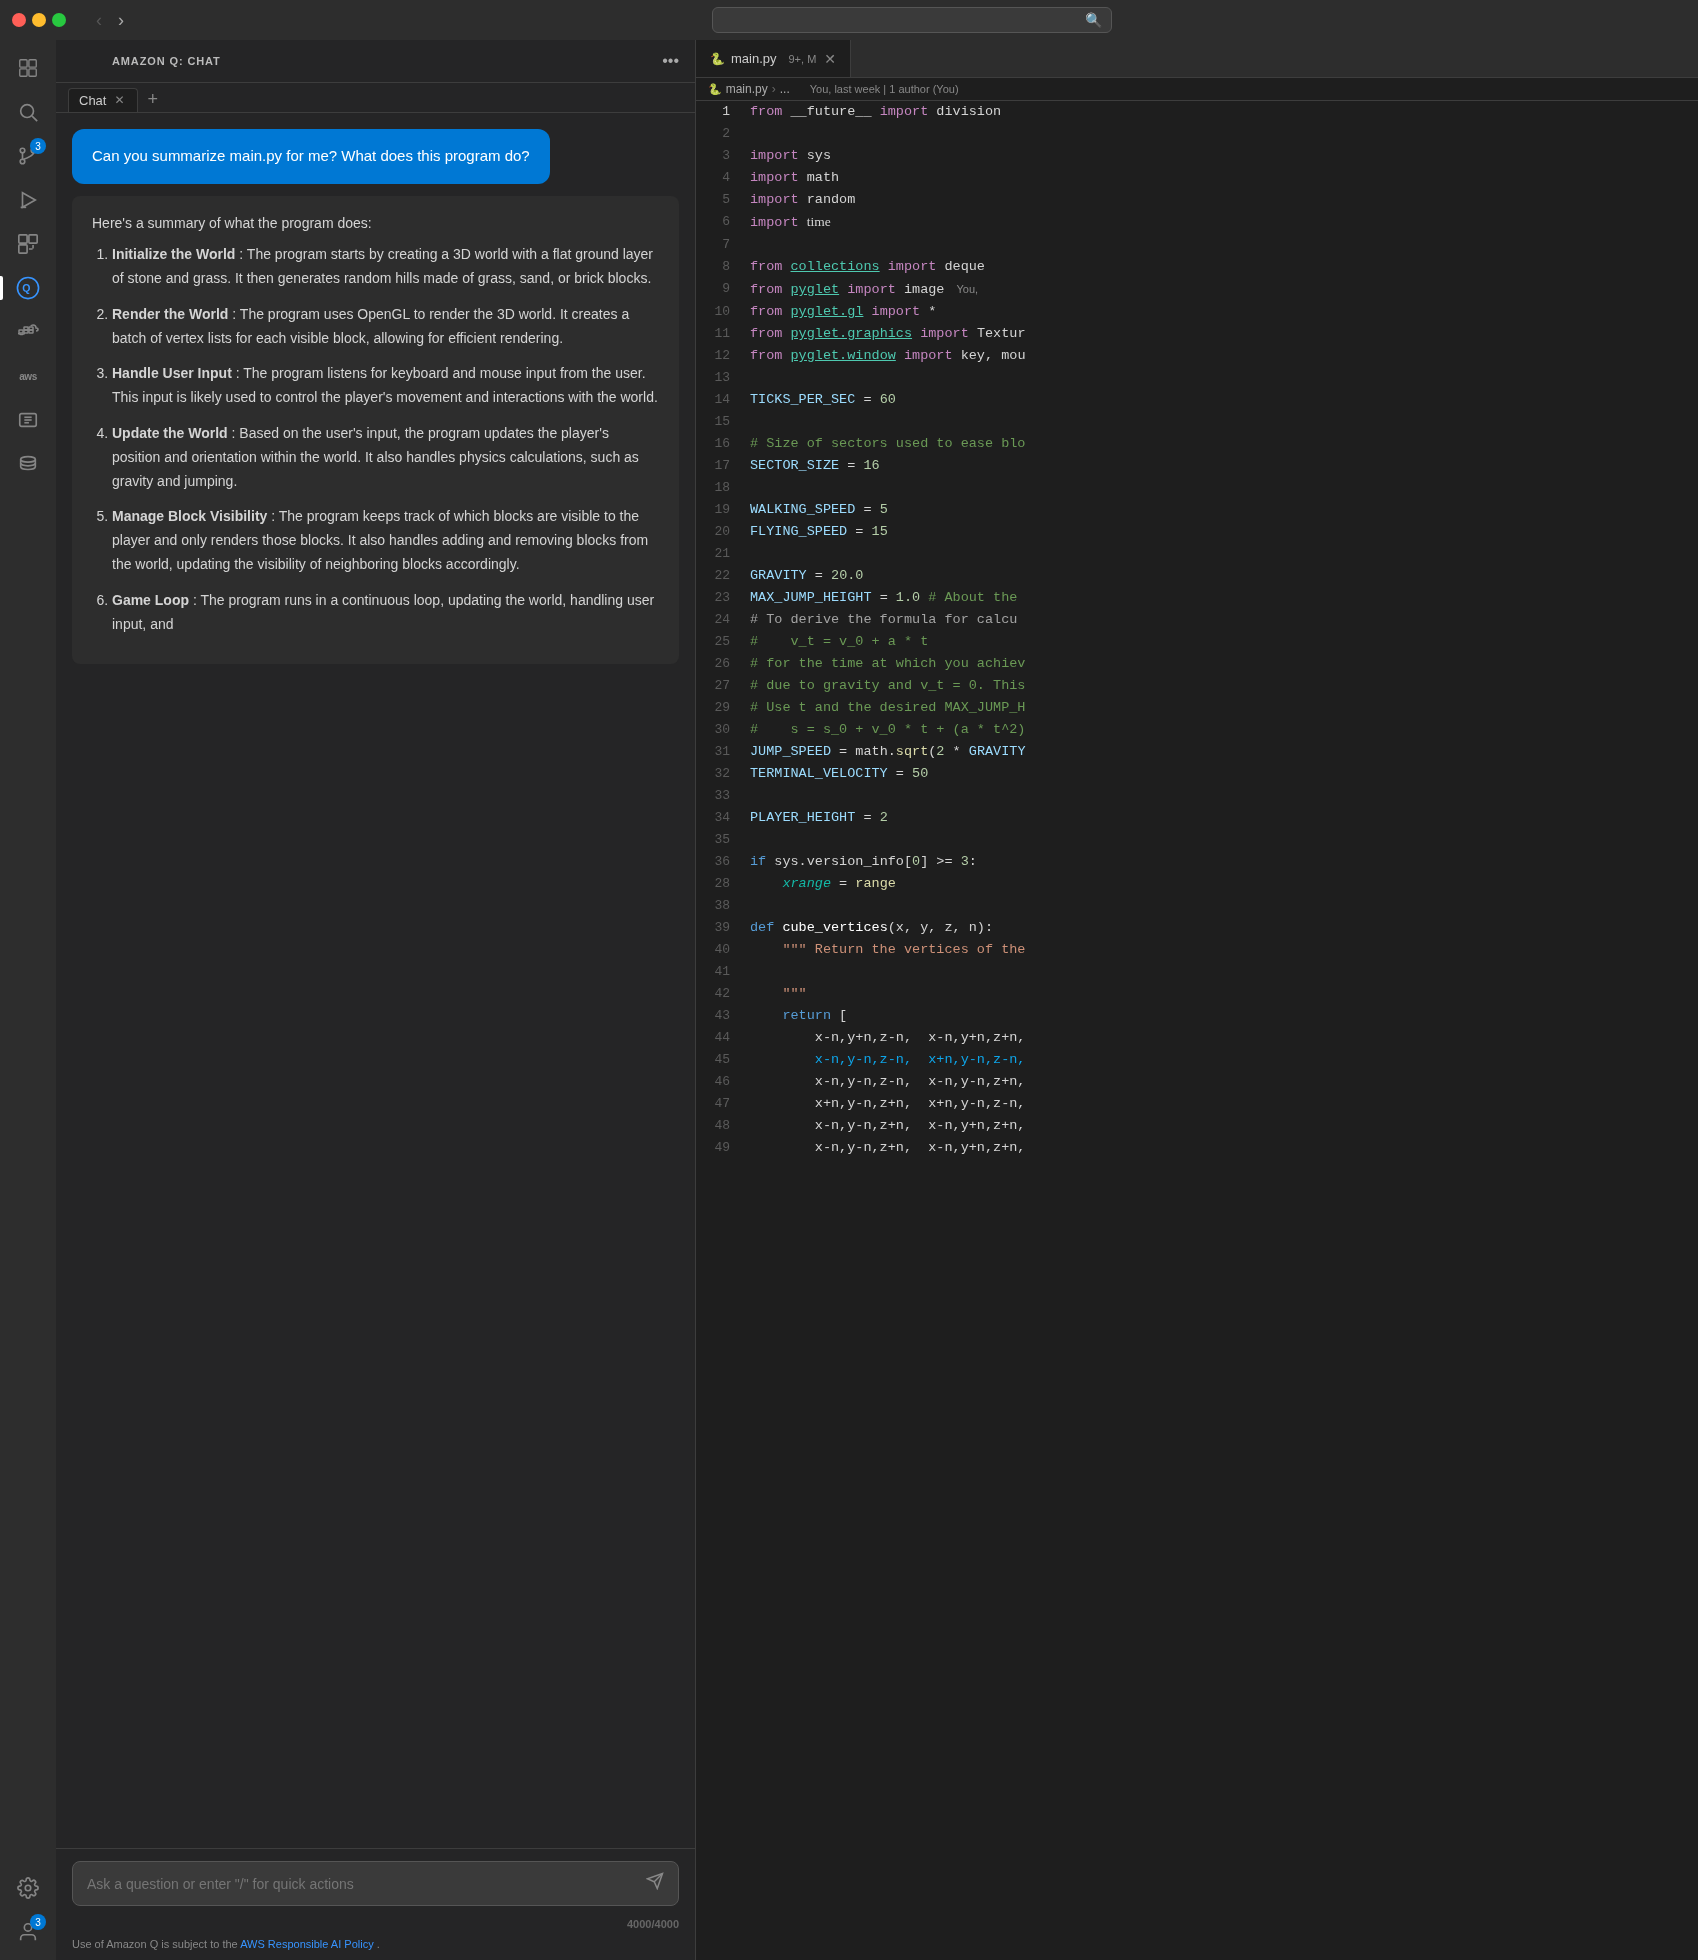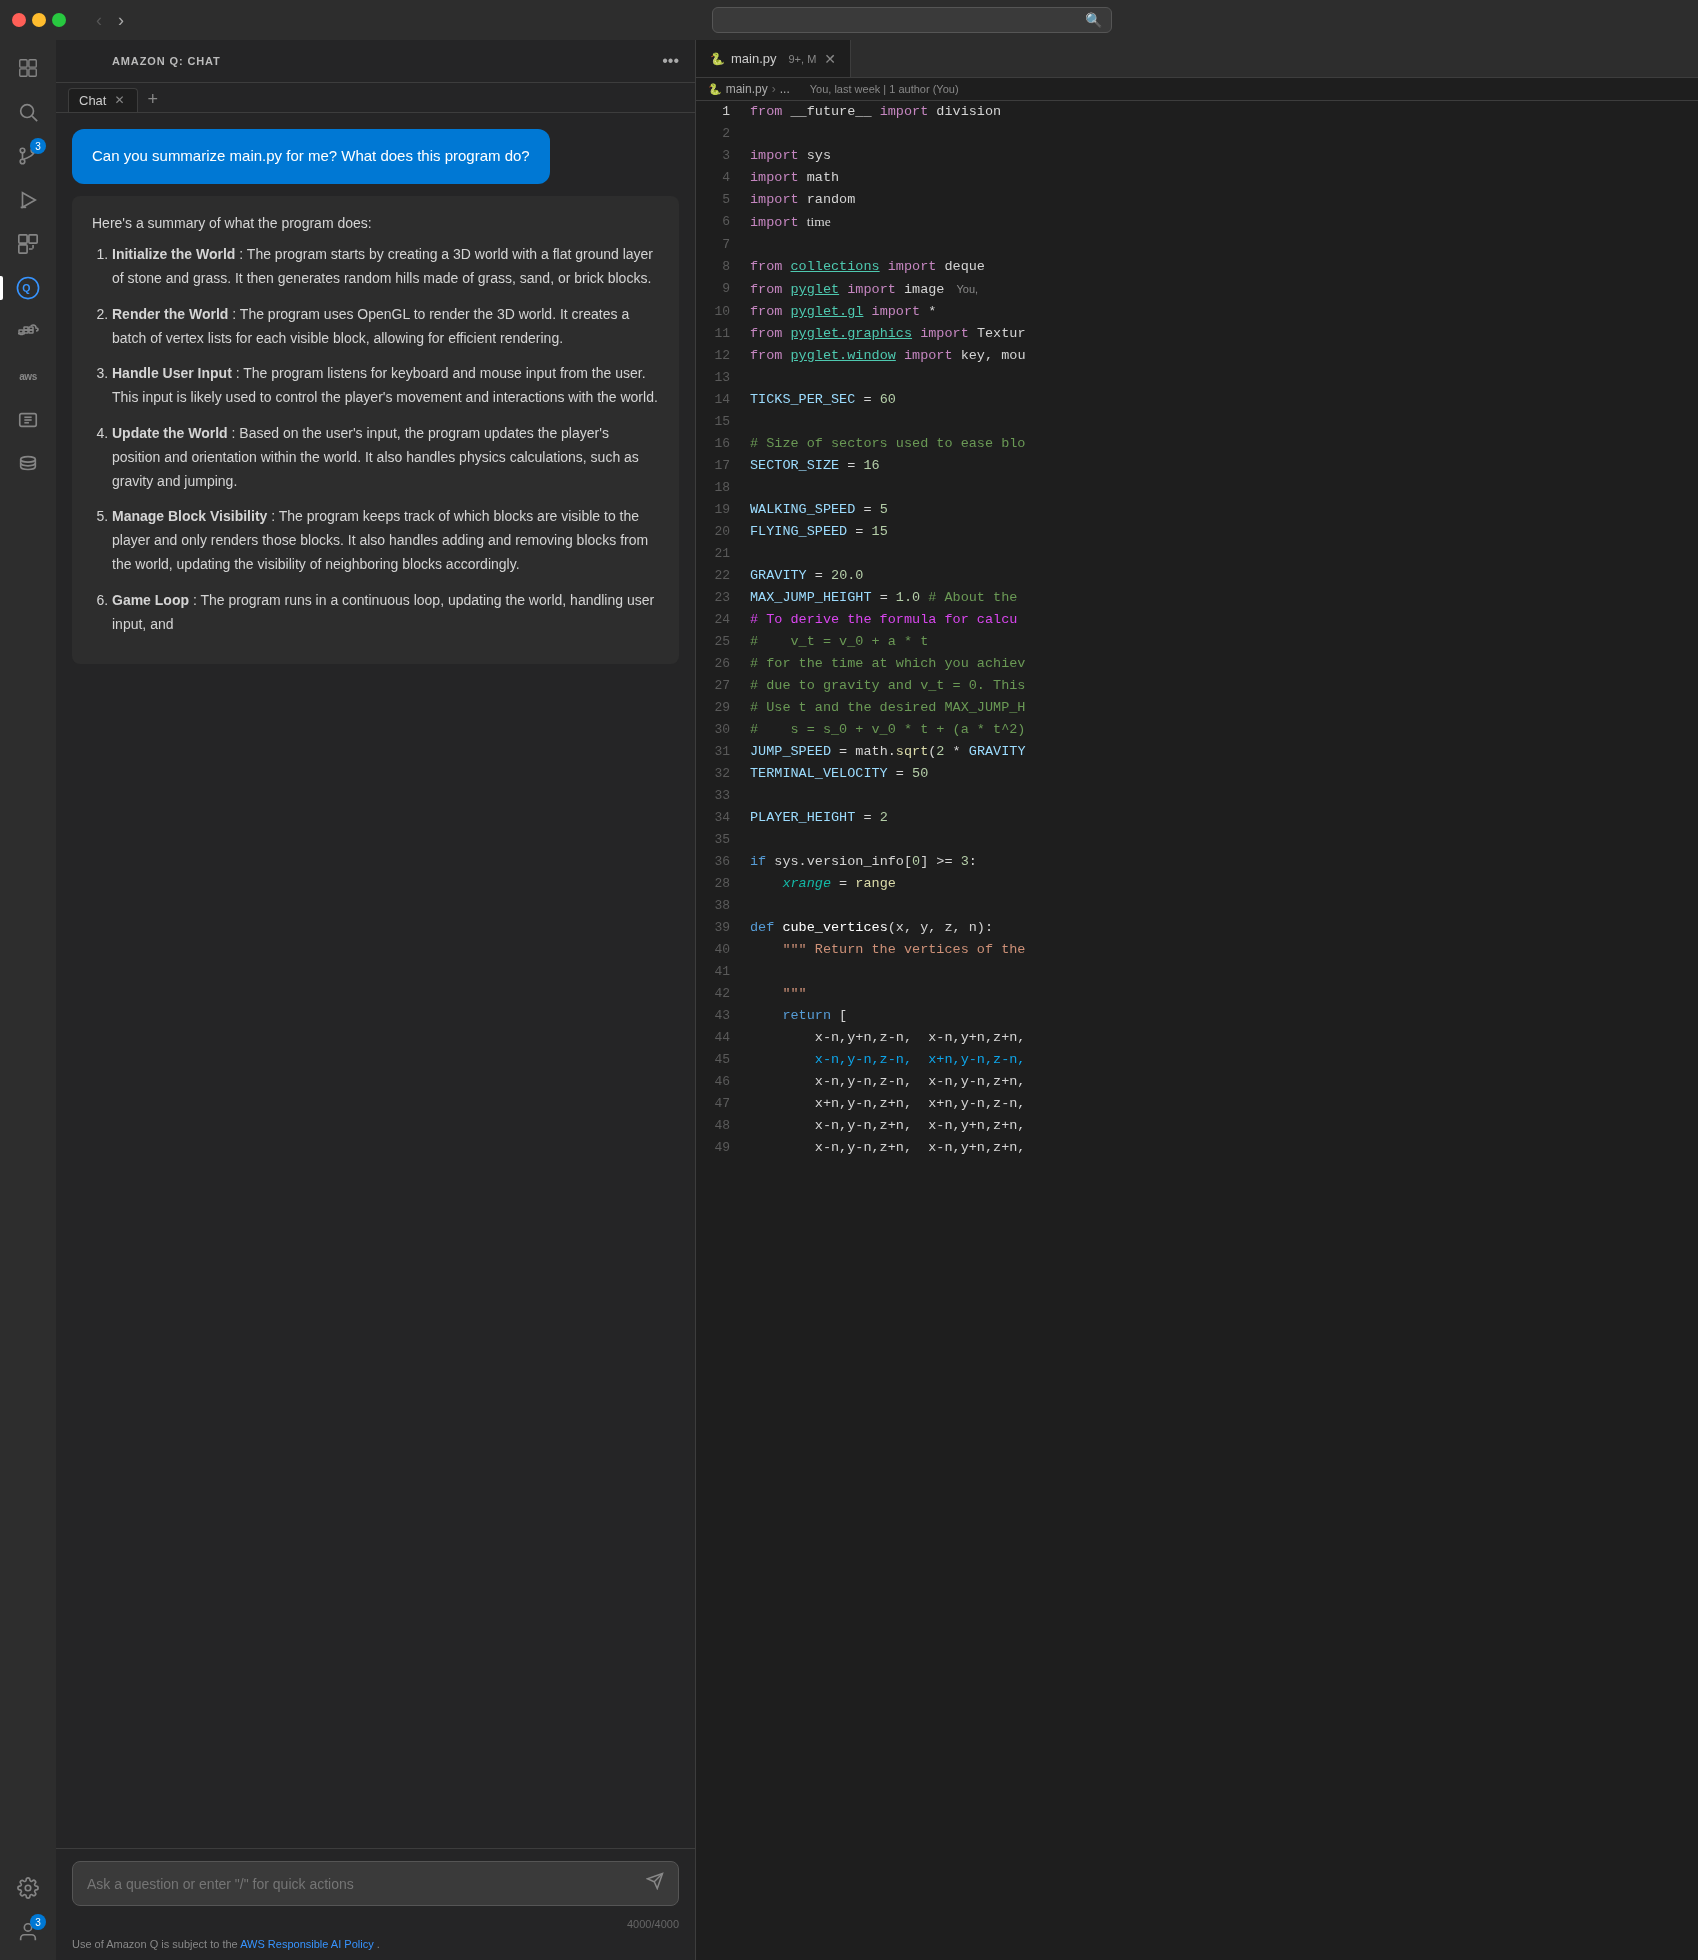--- a/index.html
+++ b/index.html
@@ -281,20 +281,21 @@
       border: none;
       color: #888;
       font-size: 18px;
       cursor: pointer;
     }
     .chat-footer {
       display: flex;
       justify-content: center;
       align-items: center;
       padding: 4px 16px 8px;
+      font-weight: bold;
     }
     .char-count {
       font-size: 11px;
       color: #666;
       margin-left: auto;
     }
     .responsible-ai {
       font-size: 11px;
       color: #888;
       padding: 0 16px 10px;
@@ -676,21 +677,21 @@
             <tr class="line-row">
               <td class="line-num">22</td>
               <td class="line-content"><span style="color: rgb(156, 220, 254);">GRAVITY</span><span style="color: rgb(212, 212, 212);"> = </span><span style="color: rgb(181, 206, 168);">20.0</span></td>
             </tr>
             <tr class="line-row">
               <td class="line-num">23</td>
               <td class="line-content"><span style="color: rgb(156, 220, 254);">MAX_JUMP_HEIGHT</span><span style="color: rgb(212, 212, 212);"> = </span><span style="color: rgb(181, 206, 168);">1.0</span><span style="color: rgb(212, 212, 212);"> </span><span style="color: rgb(106, 153, 85);"># About the</span></td>
             </tr>
             <tr class="line-row">
               <td class="line-num">24</td>
-              <td class="line-content"><span style="color: #d946ef;"># To derive the formula for calcu</span></td>
+              <td class="line-content"><span style="color: #a3a3a3;"># To derive the formula for calcu</span></td>
             </tr>
             <tr class="line-row">
               <td class="line-num">25</td>
               <td class="line-content"><span style="color: rgb(106, 153, 85);">#    v_t = v_0 + a * t</span></td>
             </tr>
             <tr class="line-row">
               <td class="line-num">26</td>
               <td class="line-content"><span style="color: rgb(106, 153, 85);"># for the time at which you achiev</span></td>
             </tr>
             <tr class="line-row">

